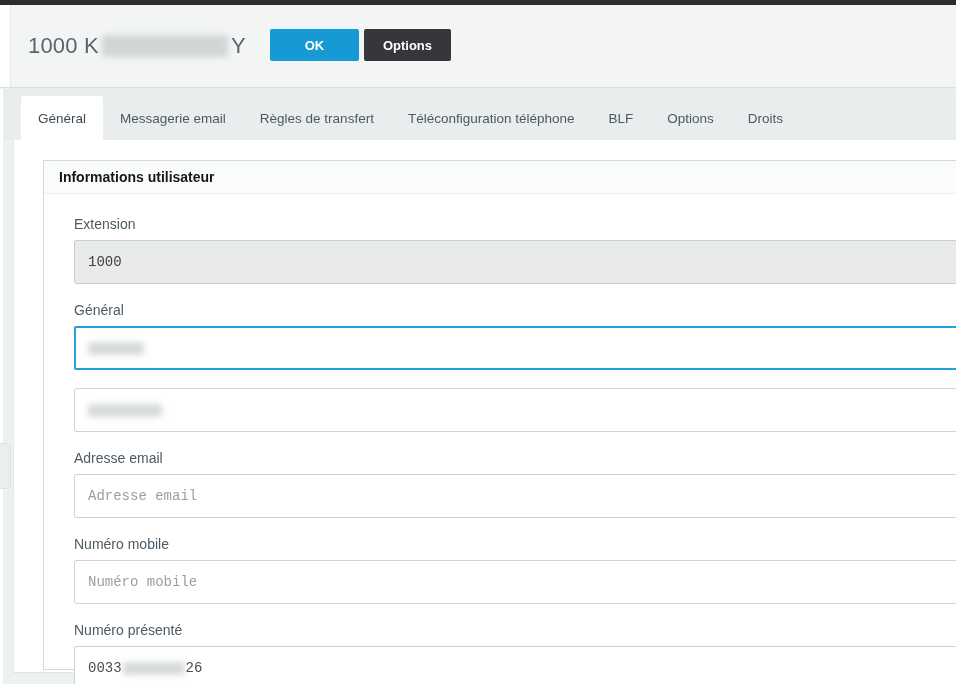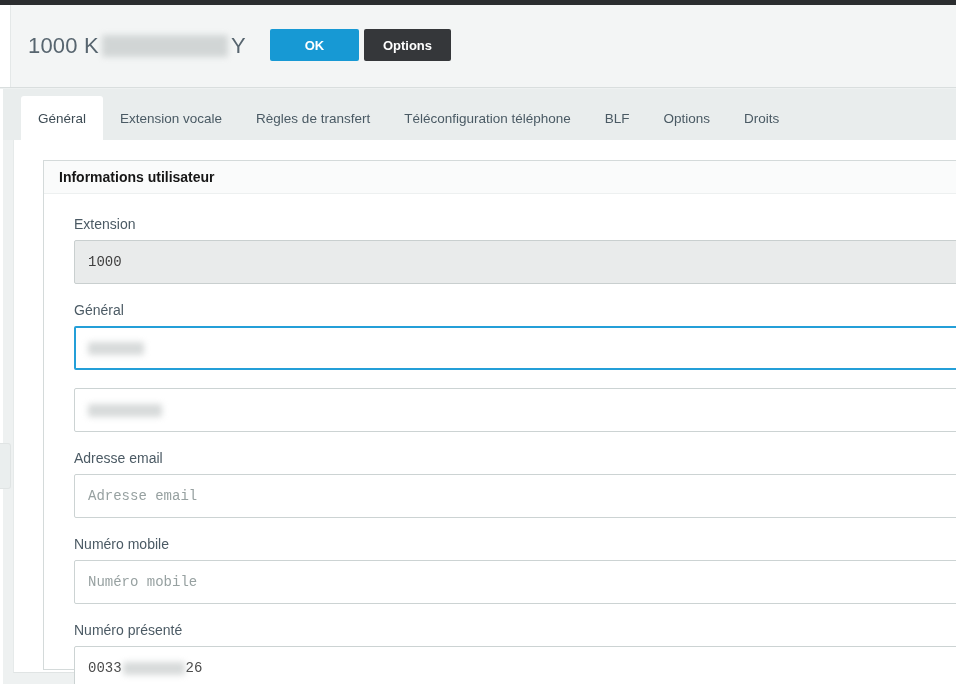--- a/index.html
+++ b/index.html
@@ -137,21 +137,21 @@
   <div class="header">
     <div class="header-gutter"></div>
     <div class="page-title"><span>1000 K</span><span class="redact redact-title"></span><span>Y</span></div>
     <button class="btn btn-ok">OK</button>
     <button class="btn btn-cancel">Options</button>
   </div>
 
   <div class="tabzone">
     <div class="tabs-row">
       <div class="tab active">Général</div>
-      <div class="tab">Extension vocale</div>
+      <div class="tab">Messagerie email</div>
       <div class="tab">Règles de transfert</div>
       <div class="tab">Téléconfiguration téléphone</div>
       <div class="tab">BLF</div>
       <div class="tab">Options</div>
       <div class="tab">Droits</div>
     </div>
   </div>
 
   <div class="left-strip"></div>
   <div class="side-handle"></div>

